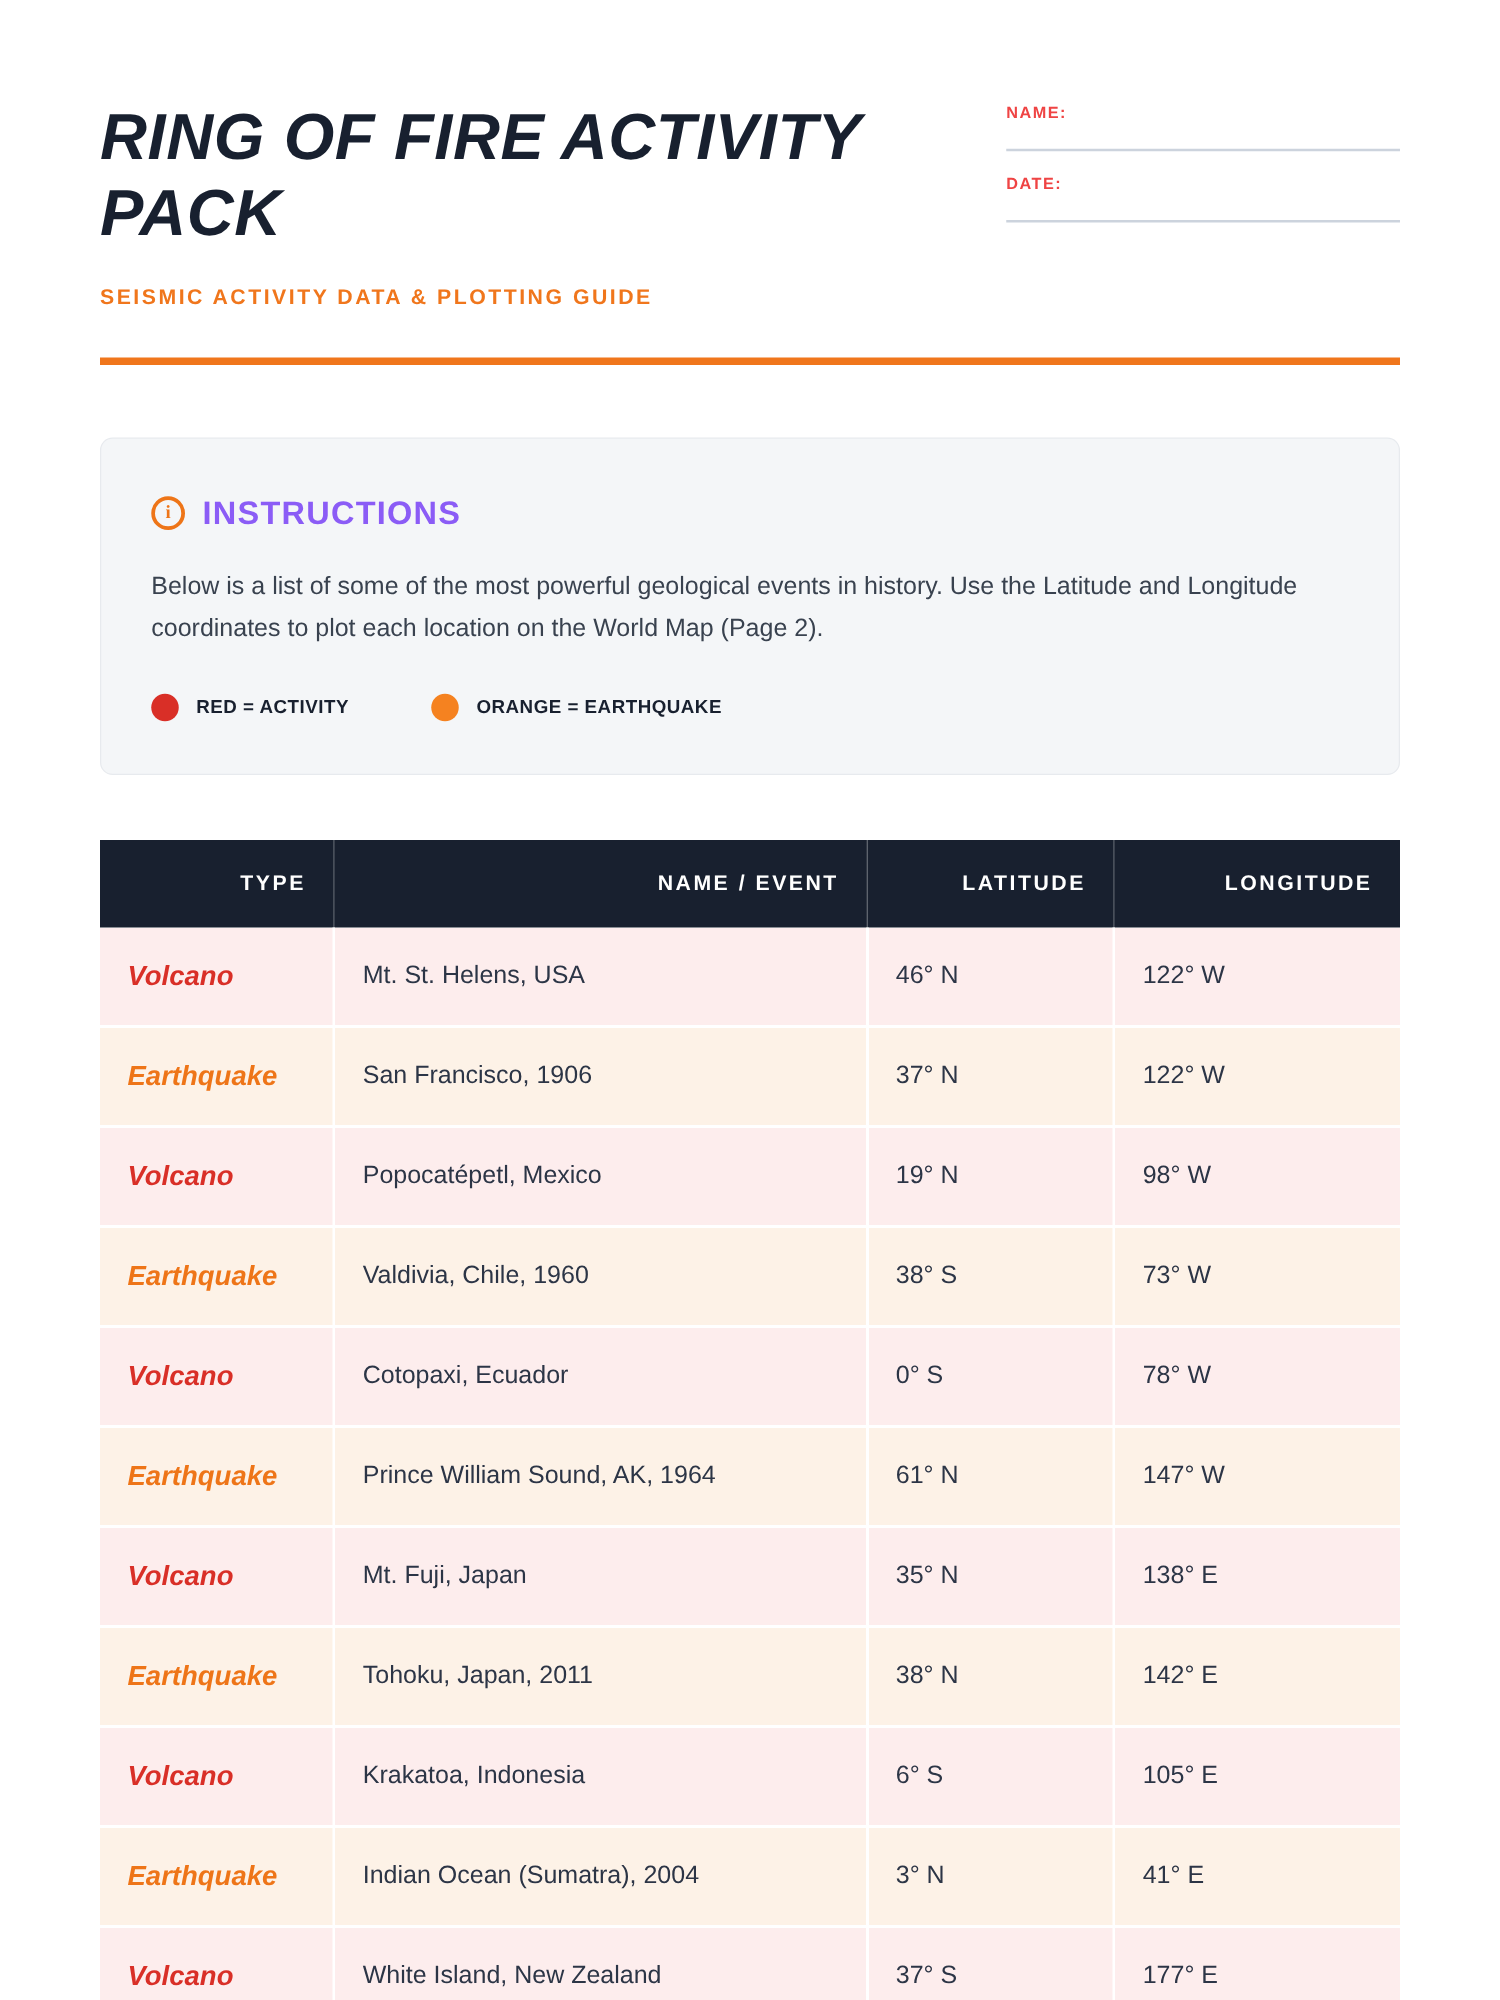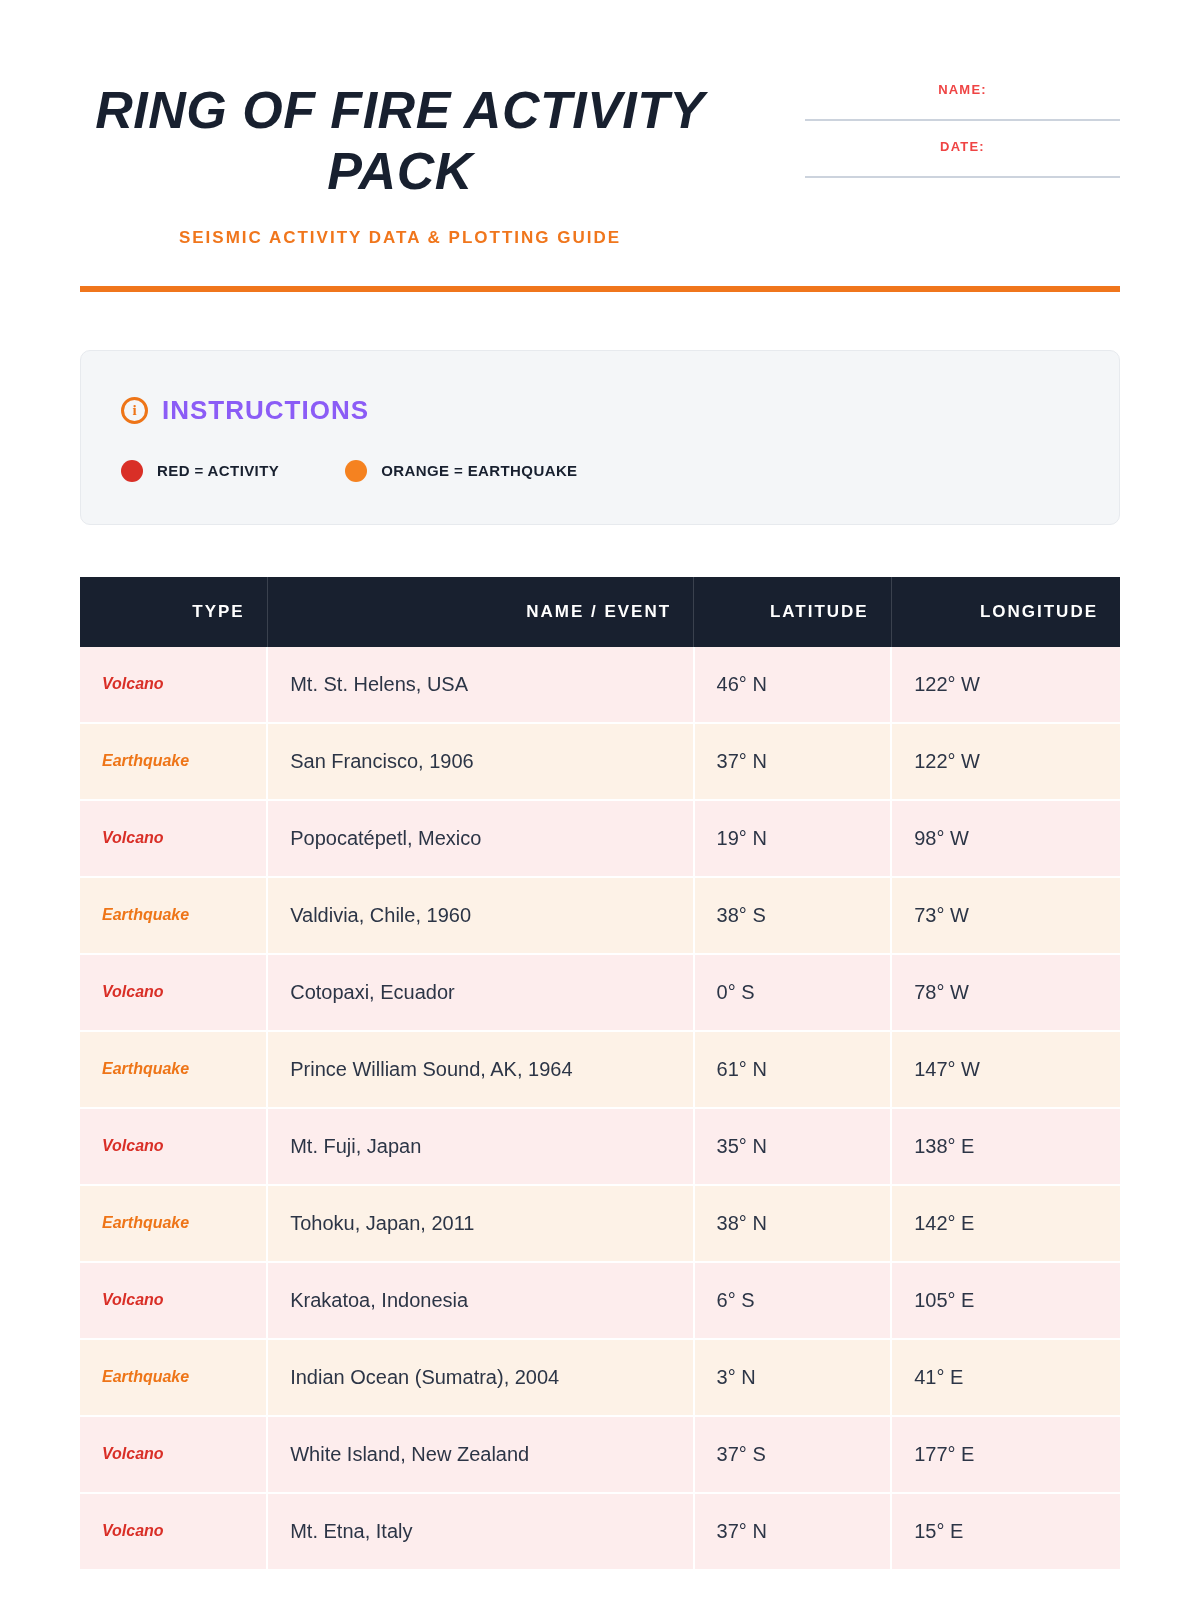--- a/index.html
+++ b/index.html
@@ -16,21 +16,20 @@
     overflow: hidden;
     position: relative;
     padding: 80px 80px 0 80px;
   }
 
   
   .header-row {
     display: flex;
     justify-content: space-between;
     align-items: flex-start;
-    text-align: center;
   }
   .title-block { max-width: 640px; }
   .doc-title {
     font-size: 52px;
     line-height: 1.18;
     font-weight: 900;
     font-style: italic;
     color: #18202f;
     letter-spacing: 0.5px;
     text-transform: uppercase;
@@ -159,21 +158,21 @@
     border-bottom: 2px solid #ffffff;
     overflow: hidden;
     white-space: nowrap;
   }
   .data-table td:last-child { border-right: none; }
   .data-table tr.volcano td { background: #fdeded; }
   .data-table tr.earthquake td { background: #fdf2e7; }
   .data-table td.type {
     font-weight: bold;
     font-style: italic;
-    font-size: 16px;
+    font-size: 22px;
   }
   .data-table tr.volcano td.type { color: #d92f27; }
   .data-table tr.earthquake td.type { color: #ee7518; }
 </style>
 </head>
 <body>
 
 <div class="page">
 
   <div class="header-row">
@@ -193,20 +192,21 @@
     </div>
   </div>
 
   <div class="orange-rule"></div>
 
   <div class="instructions-box">
     <div class="instructions-head">
       <span class="info-icon">i</span>
       <span class="instructions-title">INSTRUCTIONS</span>
     </div>
+    <p class="instructions-body">Below is a list of some of the most powerful geological events in history. Use the Latitude and Longitude coordinates to plot each location on the World Map (Page 2).</p>
     <div class="legend">
         <div class="legend-item">
           <span class="legend-dot" style="background: rgb(217, 47, 39);"></span>
           <span class="legend-label">RED = ACTIVITY</span>
         </div>
         <div class="legend-item">
           <span class="legend-dot" style="background: rgb(245, 130, 32);"></span>
           <span class="legend-label">ORANGE = EARTHQUAKE</span>
         </div>
       </div>

